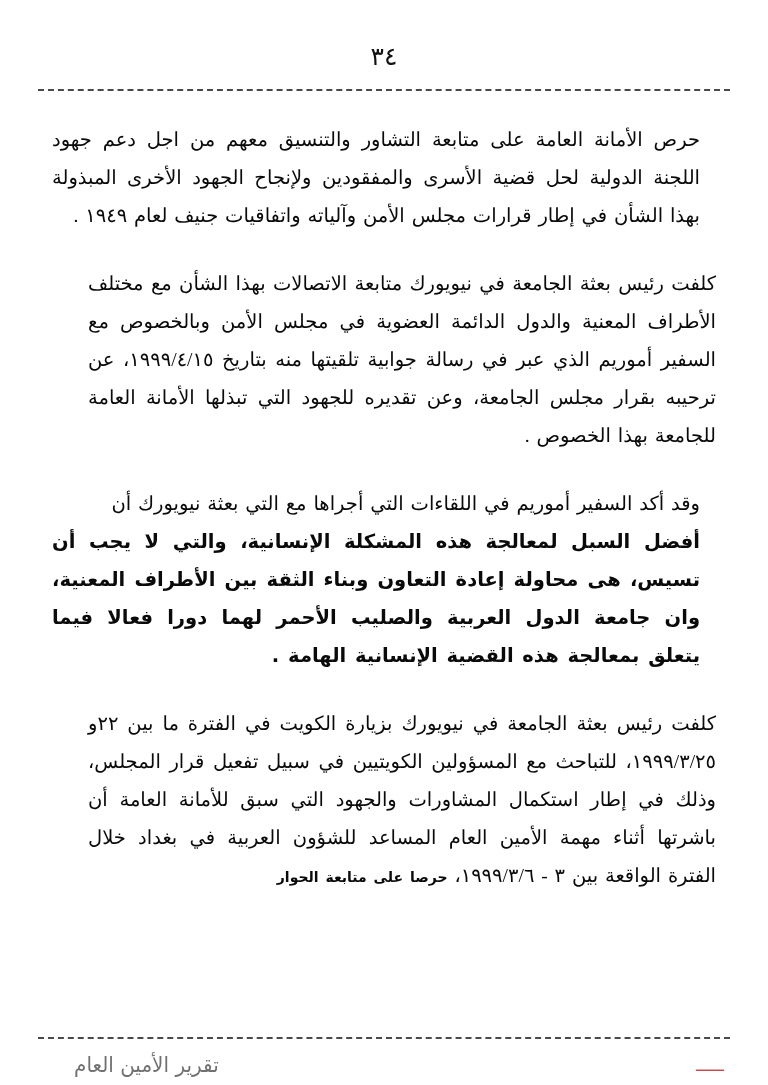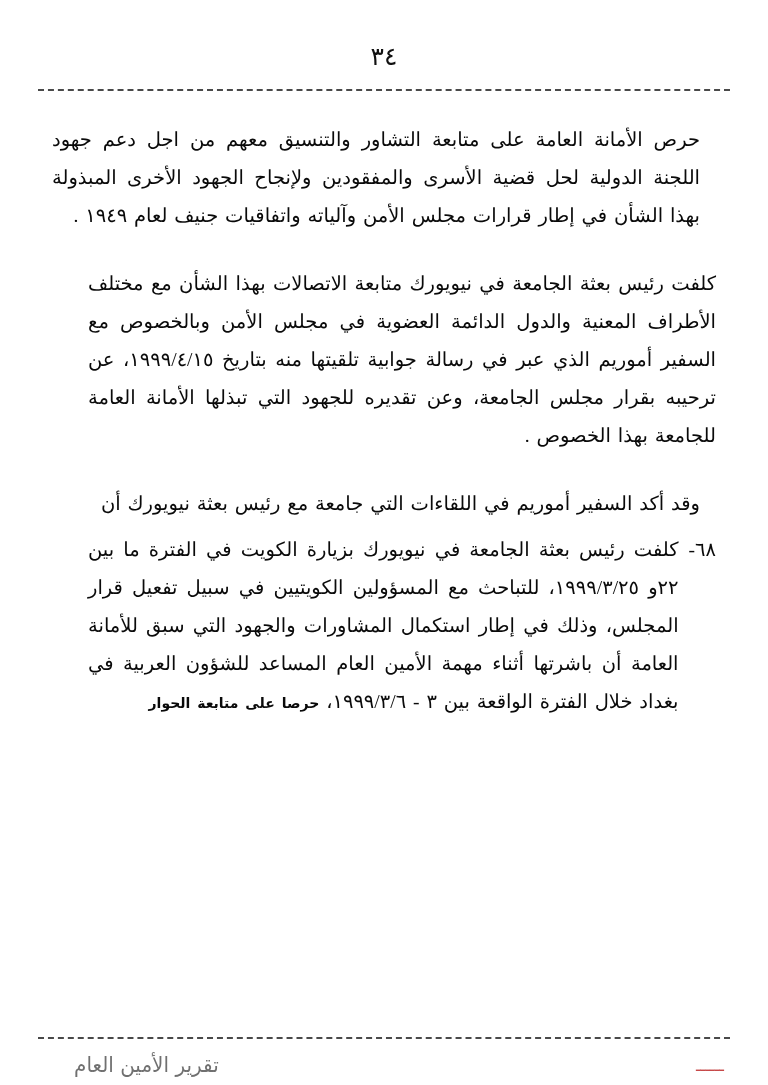--- a/index.html
+++ b/index.html
@@ -124,26 +124,26 @@
     <p class="para">حرص الأمانة العامة على متابعة التشاور والتنسيق معهم من اجل دعم جهود اللجنة الدولية لحل قضية الأسرى والمفقودين ولإنجاح الجهود الأخرى المبذولة بهذا الشأن في إطار قرارات مجلس الأمن وآلياته واتفاقيات جنيف لعام ١٩٤٩ .</p>
 
     <div class="spacer-sm"></div>
 
     <div class="numbered">
       <div class="body">كلفت رئيس بعثة الجامعة في نيويورك متابعة الاتصالات بهذا الشأن مع مختلف الأطراف المعنية والدول الدائمة العضوية في مجلس الأمن وبالخصوص مع السفير أموريم   الذي عبر في رسالة جوابية تلقيتها منه بتاريخ ١٩٩٩/٤/١٥، عن ترحيبه بقرار مجلس الجامعة، وعن تقديره للجهود التي تبذلها الأمانة العامة للجامعة بهذا الخصوص .</div>
     </div>
 
     <div class="spacer-sm"></div>
 
-    <p class="para" style="margin-bottom:0;">وقد أكد السفير أموريم في اللقاءات التي جامعة مع رئيس بعثة نيويورك أن  </p>
+    <p class="para" style="margin-bottom:0;">وقد أكد السفير أموريم في اللقاءات التي أجراها مع التي بعثة نيويورك أن  </p>
+    <p class="para bold">أفضل السبل لمعالجة هذه المشكلة الإنسانية، والتي لا يجب أن تسيس، هى محاولة إعادة التعاون وبناء الثقة بين الأطراف المعنية، وان جامعة الدول العربية والصليب الأحمر لهما دورا فعالا فيما يتعلق بمعالجة هذه القضية الإنسانية الهامة .</p>
 
     <div class="spacer-sm"></div>
 
     <div class="numbered">
-      <div class="num">٦٨-</div>
       <div class="body">
         <span>كلفت رئيس بعثة الجامعة في نيويورك بزيارة الكويت في الفترة ما بين ٢٢و ١٩٩٩/٣/٢٥، للتباحث مع المسؤولين الكويتيين في سبيل تفعيل قرار المجلس، وذلك في إطار استكمال المشاورات والجهود التي سبق للأمانة العامة أن باشرتها أثناء مهمة الأمين العام المساعد للشؤون العربية في بغداد خلال الفترة الواقعة بين ٣ - ١٩٩٩/٣/٦، </span><span class="bold">حرصا على متابعة الحوار</span>
       </div>
     </div>
 
   </div>
 
   <div class="rule-bottom"></div>
 
   <div class="footer">

